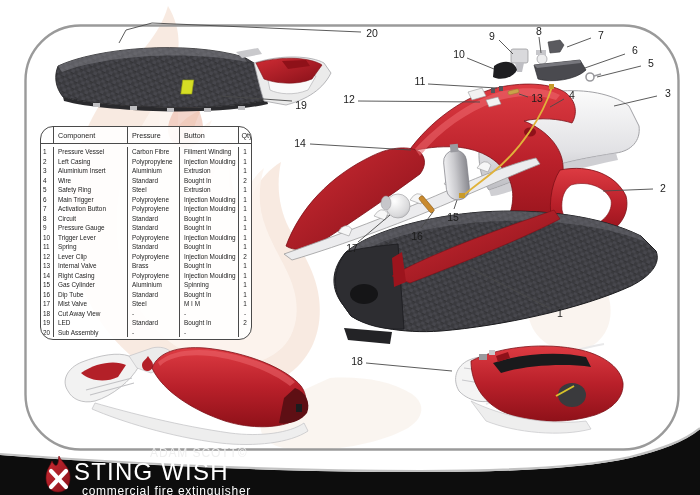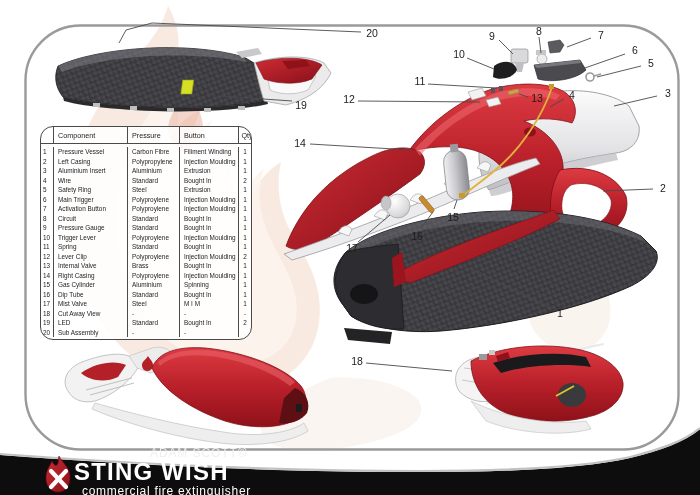--- a/index.html
+++ b/index.html
@@ -44,21 +44,21 @@
   .pt-num  { justify-content:flex-start; padding-left:2px; }
   .pt-qty  { justify-content:center; padding-left:0; }
 
   
   .callout-num { font-size:10.5px; fill:#1c1c1c; text-anchor:middle; }
   .leader { fill:none; stroke:#4a4a4a; stroke-width:0.9; }
 
   
   .footer-text { position:absolute; color:#ffffff; z-index:12; white-space:nowrap; }
   .ft-author { left:150px; top:446px; font-size:12px; letter-spacing:0.9px; color:#efefef; }
-  .ft-brand  { left:74px;  top:458px; font-size:24px; letter-spacing:1.2px; font-weight:700; }
+  .ft-brand  { left:74px;  top:458px; font-size:24px; letter-spacing:1.2px; font-weight:400; }
   .ft-tag    { left:82px;  top:484px; font-size:12px; letter-spacing:0.7px; }
 </style>
 </head>
 <body>
 
 <svg class="layer" viewBox="0 0 700 495">
   <defs>
     <linearGradient id="redGrad" x1="0" y1="0" x2="0" y2="1">
       <stop offset="0" stop-color="#dd3b42"></stop>
         <stop offset="0.5" stop-color="#b9202a"></stop>

